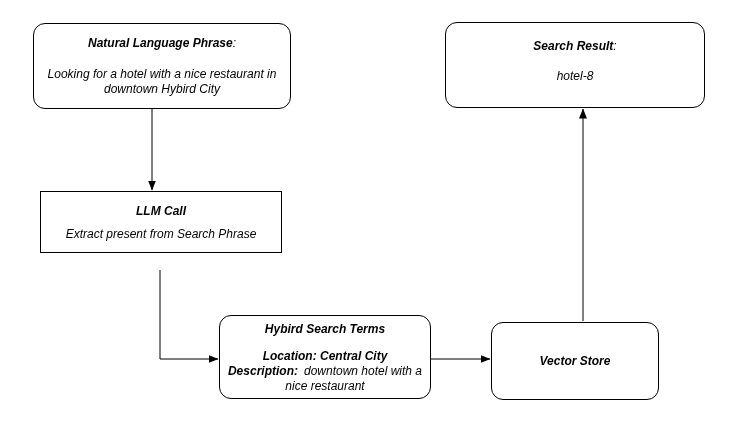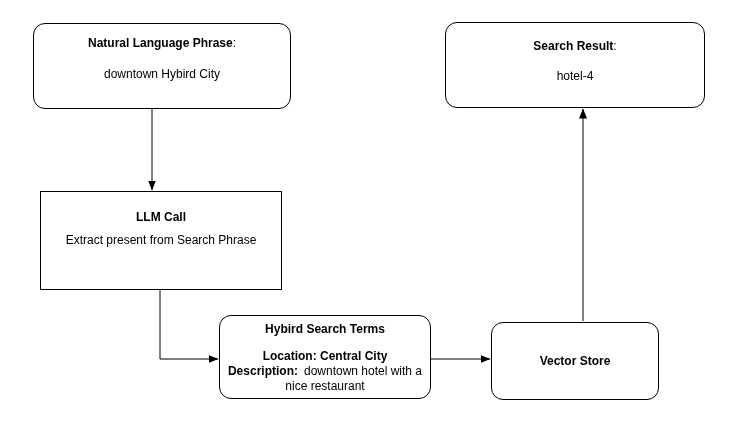--- a/index.html
+++ b/index.html
@@ -32,33 +32,34 @@
     stroke-width: 1;
     fill: none;
   }
   .node {
     position: absolute;
     background: var(--node-fill, #fff);
     border: 1px solid var(--stroke, #000);
     text-align: center;
     font-size: 12px;
     line-height: 15px;
+    font-style: italic;
   }
   .rounded { border-radius: 12px; }
   .b { font-weight: 700; }
   .line { white-space: nowrap; }
   .desc-gap { margin-left: 6px; }
 
   .node-nlp    { left: 33px;  top: 23px;  width: 258px; height: 86px; padding-top: 12px; }
   .node-nlp .node-body { margin-top: 16px; }
 
   .node-result { left: 445px; top: 22px;  width: 260px; height: 86px; padding-top: 16px; }
   .node-result .node-body { margin-top: 15px; }
 
-  .node-llm    { left: 40px;  top: 191px; width: 242px; height: 99px; padding-top: 18px; }
+  .node-llm    { left: 40px;  top: 191px; width: 242px; height: 62px; padding-top: 12px; }
   .node-llm .node-body { margin-top: 8px; }
 
   .node-hybrid { left: 219px; top: 315px; width: 212px; height: 84px; padding-top: 6px; }
   .node-hybrid .hybrid-location { margin-top: 12px; }
 
   .node-vector { left: 491px; top: 322px; width: 168px; height: 78px;
                  display: flex; align-items: center; justify-content: center; }
 </style>
 </head>
 <body>
@@ -73,28 +74,29 @@
     </defs>
     <path class="edge" d="M152,109 L152,190" marker-end="url(#arrowhead)"></path>
     <path class="edge" d="M160,270 L160,359 L218,359" marker-end="url(#arrowhead)"></path>
     <path class="edge" d="M430,359 L490,359" marker-end="url(#arrowhead)"></path>
     <path class="edge" d="M583,321 L583,109" marker-end="url(#arrowhead)"></path>
   </svg>
 
   <div class="node rounded node-nlp">
     <div class="node-title line"><span class="b">Natural Language Phrase</span><span>:</span></div>
     <div class="node-body">
+      <div class="line">Looking for a hotel with a nice restaurant in</div>
       <div class="line">downtown Hybird City</div>
     </div>
   </div>
 
   <div class="node rounded node-result">
     <div class="node-title line"><span class="b">Search Result</span><span>:</span></div>
     <div class="node-body">
-      <div class="line">hotel-4</div>
+      <div class="line">hotel-8</div>
     </div>
   </div>
 
   <div class="node node-llm">
     <div class="node-title line b">LLM Call</div>
     <div class="node-body">
       <div class="line">Extract present from Search Phrase</div>
     </div>
   </div>
 

